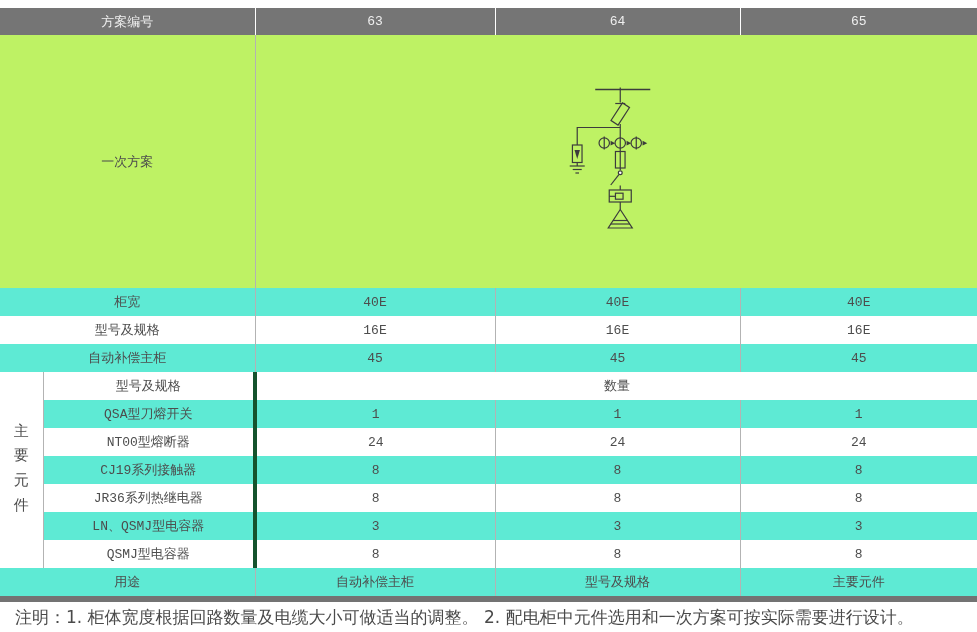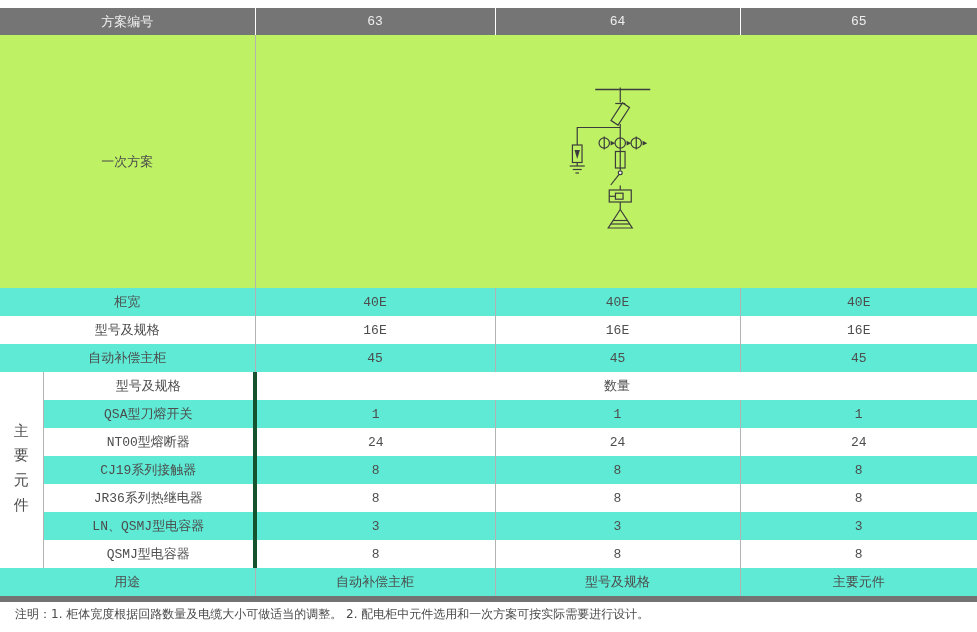--- a/index.html
+++ b/index.html
@@ -31,21 +31,21 @@
   td.group .vtxt{
     width:16px;margin:2px auto;line-height:1.65;font-size:15px;
     word-break:break-all;overflow-wrap:anywhere;text-align:center;white-space:normal;
   }
   tr.diagram-row td{height:253px;background:#bef264;}
   td.diag-cell{position:relative;}
   td.diag-cell svg{position:absolute;left:0;top:0;width:100%;height:100%;}
   tr.last td{border-bottom:6px solid #737373;}
   .note{
     position:absolute;left:15px;top:606px;width:950px;
-    font-size:12px;color:#4a4a4a;text-align:left;white-space:nowrap;
+    font-size:17px;color:#4a4a4a;text-align:left;white-space:nowrap;
   }
 </style>
 </head>
 <body>
 
 <div class="page">
 
   <table class="spec">
     <colgroup>
       <col style="width:43px">

